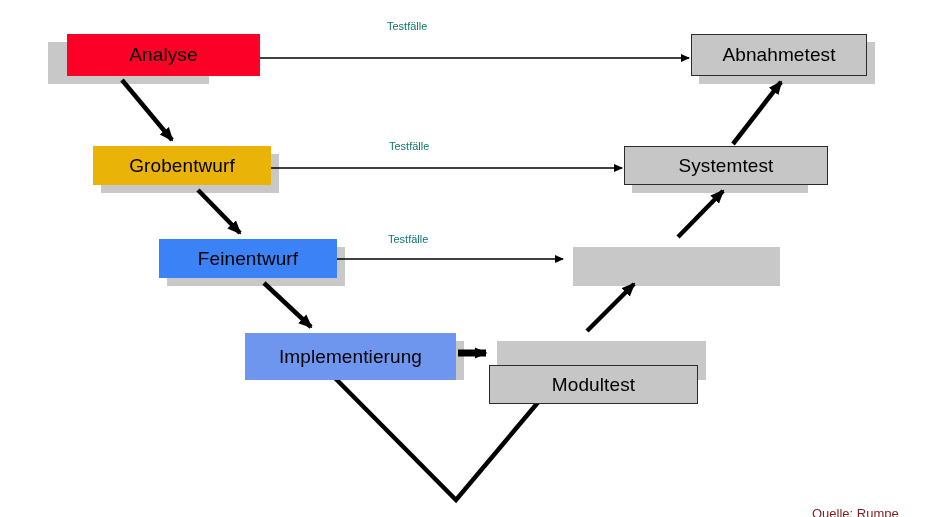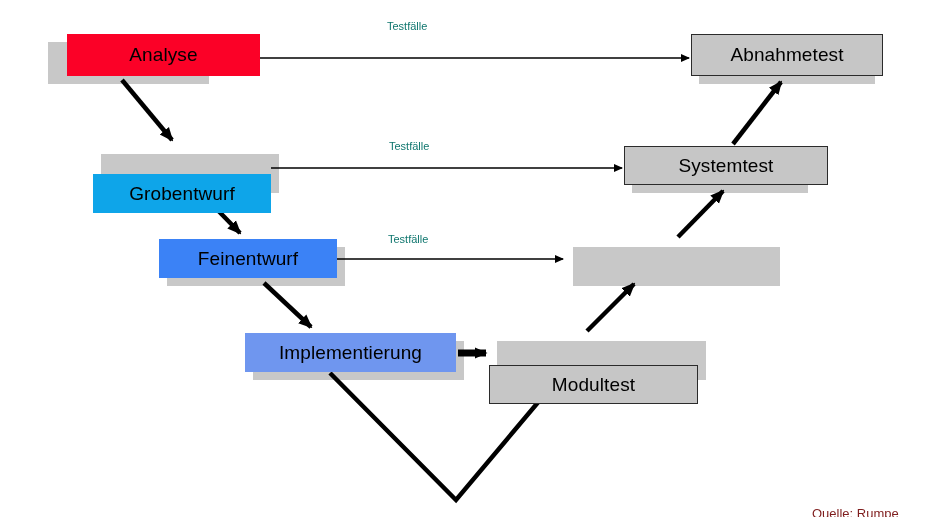--- a/index.html
+++ b/index.html
@@ -48,21 +48,21 @@
     position: absolute;
     background: #c8c8c8;
     box-sizing: border-box;
   }
   .node-phase { border: none; }
   .node-test {
     background: #c6c6c6;
     border: 1px solid #2b2b2b;
   }
   .n-analyse      { background: #fb0127; }
-  .n-grobentwurf  { background: #0ea5e9; margin-top: 28px; }
+  .n-grobentwurf  { background: #eab308; }
   .n-feinentwurf  { background: #3b82f6; }
   .n-implement    { background: #6f96ef; }
 
   .edge-label {
     position: absolute;
     font-size: 11px;
     color: #0f766e;
     white-space: nowrap;
     line-height: 1;
   }
@@ -152,25 +152,25 @@
   </div>
 
   <div class="node node-phase n-grobentwurf" style="left:93px; top:146px; width:178px; height:39px;">
     <span class="node-label">Grobentwurf</span>
   </div>
 
   <div class="node node-phase n-feinentwurf" style="left:159px; top:239px; width:178px; height:39px;">
     <span class="node-label">Feinentwurf</span>
   </div>
 
-  <div class="node node-phase n-implement" style="left:245px; top:333px; width:211px; height:39px;">
+  <div class="node node-phase n-implement" style="left:245px; top:333px; width:211px; height:47px;">
     <span class="node-label">Implementierung</span>
   </div>
 
-  <div class="node node-test" style="left:691px; top:34px; width:192px; height:42px;">
+  <div class="node node-test" style="left:691px; top:34px; width:176px; height:42px;">
     <span class="node-label">Abnahmetest</span>
   </div>
 
   <div class="node node-test" style="left:624px; top:146px; width:204px; height:39px;">
     <span class="node-label">Systemtest</span>
   </div>
 
 
   <div class="node node-test" style="left:489px; top:333px; width:209px; height:39px;margin-top:32px;">
     <span class="node-label">Modultest</span>

